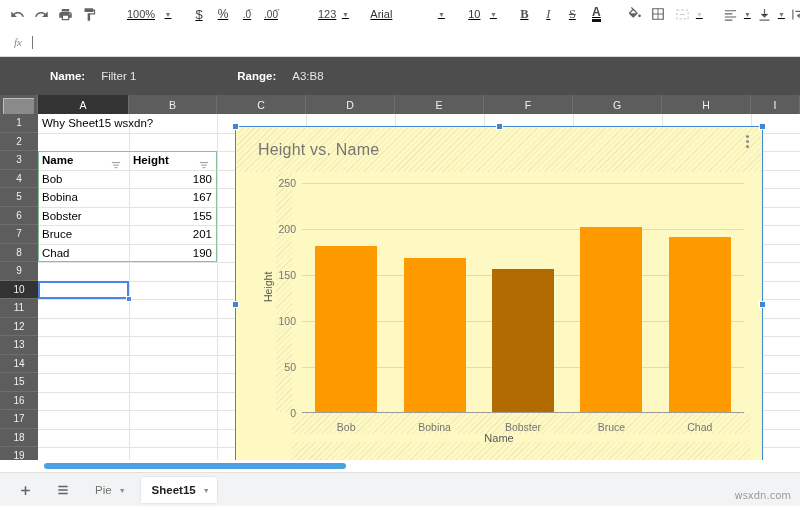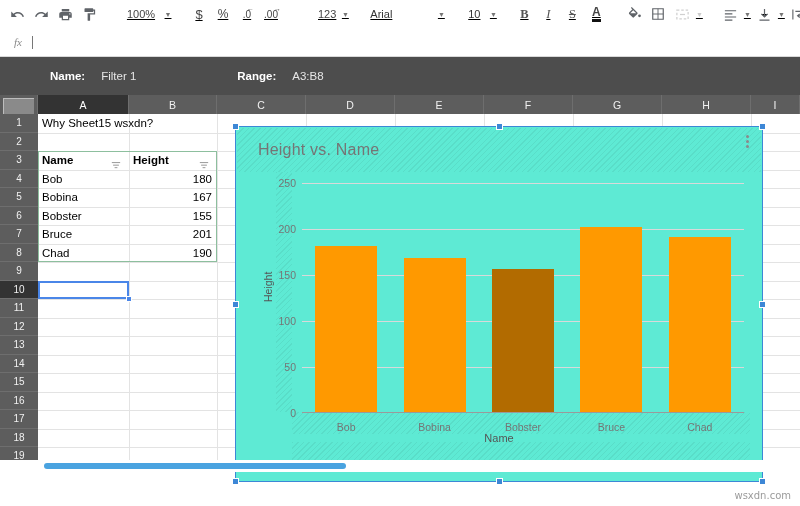--- a/index.html
+++ b/index.html
@@ -118,21 +118,21 @@
     position:absolute;border:2px solid #4a86e8;box-sizing:border-box;background:transparent;
   }
   .fillhandle{
     position:absolute;width:6px;height:6px;background:#4a86e8;
     border:1px solid #fff;box-sizing:border-box;
   }
 
   
   .chartobj{
     position:absolute;left:235px;top:126px;width:528px;height:356px;
-    background:#5eead4;border:1px solid #3d87d6;box-sizing:border-box;
+    background:#fef9c3;border:1px solid #3d87d6;box-sizing:border-box;
     box-shadow:0 0 0 0 rgba(0,0,0,0);
   }
   .hatch{
     position:absolute;
     background-image:repeating-linear-gradient(135deg,
         rgba(0,0,0,0.055) 0px, rgba(0,0,0,0.055) 1px,
         rgba(0,0,0,0) 1px, rgba(0,0,0,0) 4px);
   }
   .chtitle{
     position:absolute;left:22px;top:14px;
@@ -474,15 +474,37 @@
     <div class="handle" style="right:-4px;top:174px;"></div>
     <div class="handle" style="left:-4px;bottom:-4px;"></div>
     <div class="handle" style="left:260px;bottom:-4px;"></div>
     <div class="handle" style="right:-4px;bottom:-4px;"></div>
   </div>
 
   <div class="hscrollzone">
     <div class="hscroll"></div>
   </div>
 
+  <div class="sheetbar">
+    <div class="sb-ico">
+      <svg width="15" height="15" viewBox="0 0 24 24">
+          <path stroke="#5f6368" stroke-width="2.4" d="M12 5v14M5 12h14"></path>
+        </svg>
+    </div>
+    <div class="sb-ico">
+      <svg width="14" height="14" viewBox="0 0 24 24">
+          <path stroke="#5f6368" stroke-width="2.4" d="M4 6h16M4 12h16M4 18h16"></path>
+        </svg>
+    </div>
+    <div id="tabhost" style="display:flex;align-items:center;">
+        <div class="tab">
+          <span>Pie</span>
+          <span class="tabcaret">▼</span>
+        </div>
+        <div class="tab active">
+          <span>Sheet15</span>
+          <span class="tabcaret">▼</span>
+        </div>
+      </div>
+  </div>
 
   <div class="wmark">wsxdn.com</div>
 </div>
 
 </body></html>

